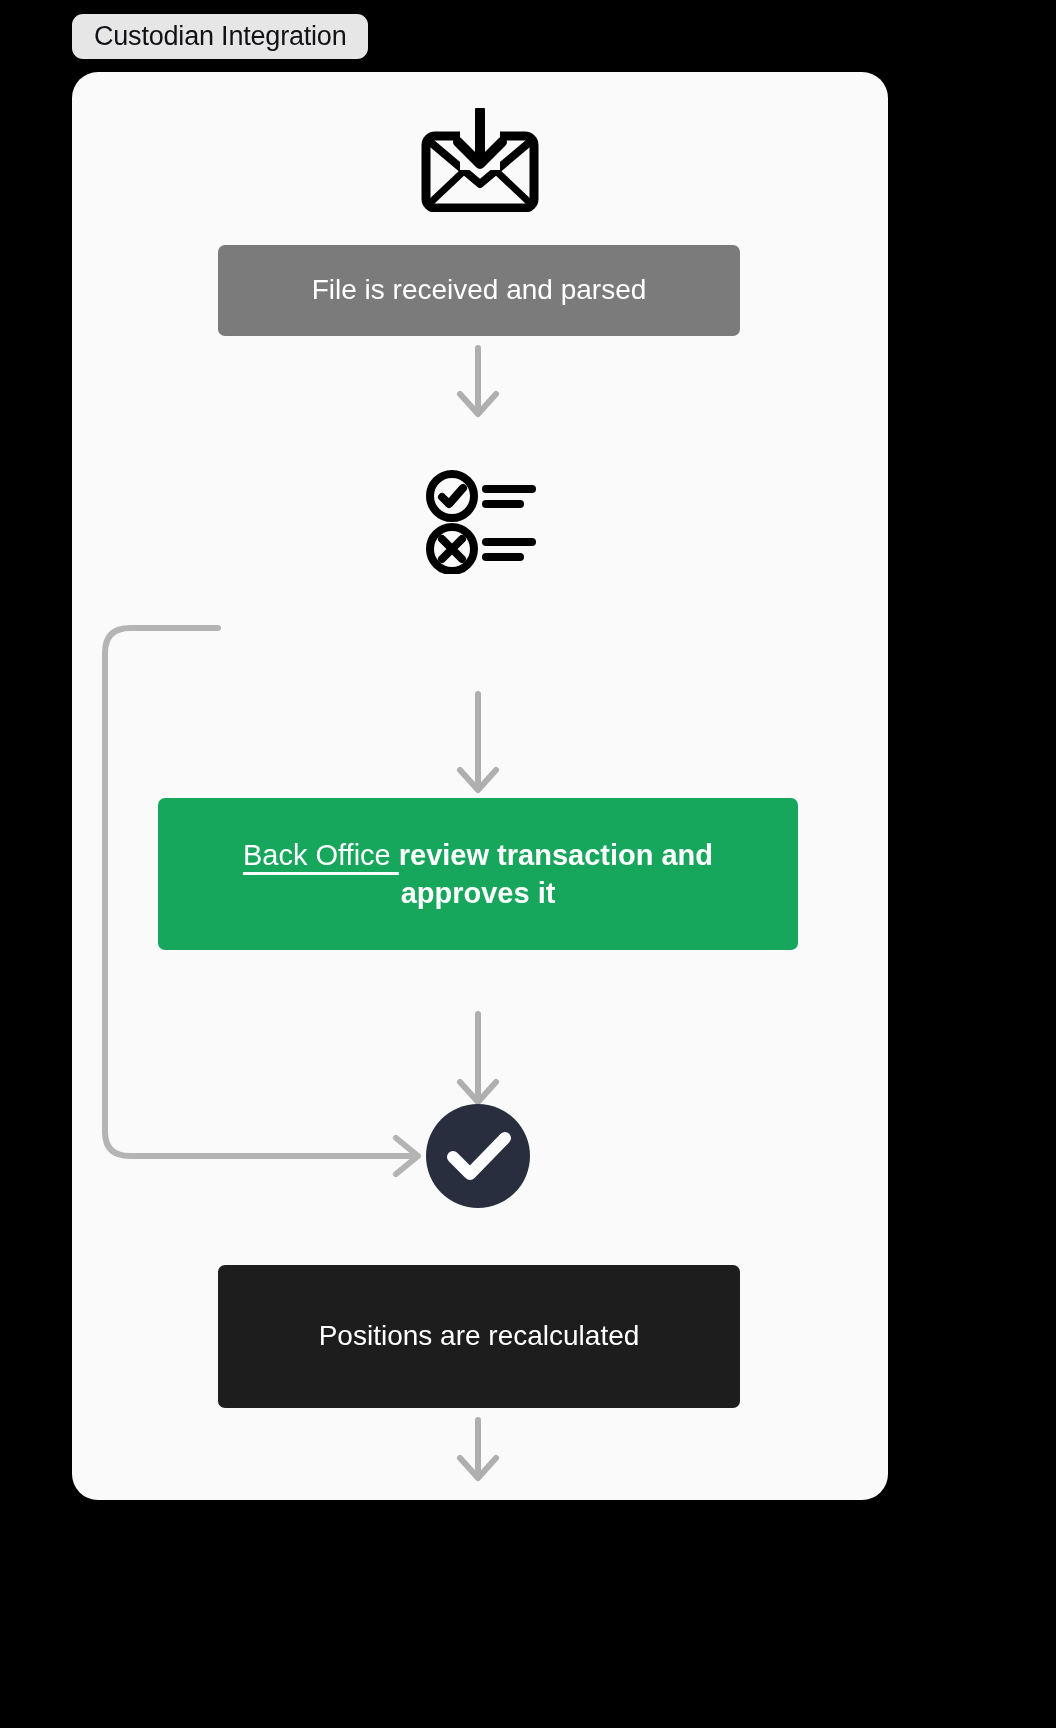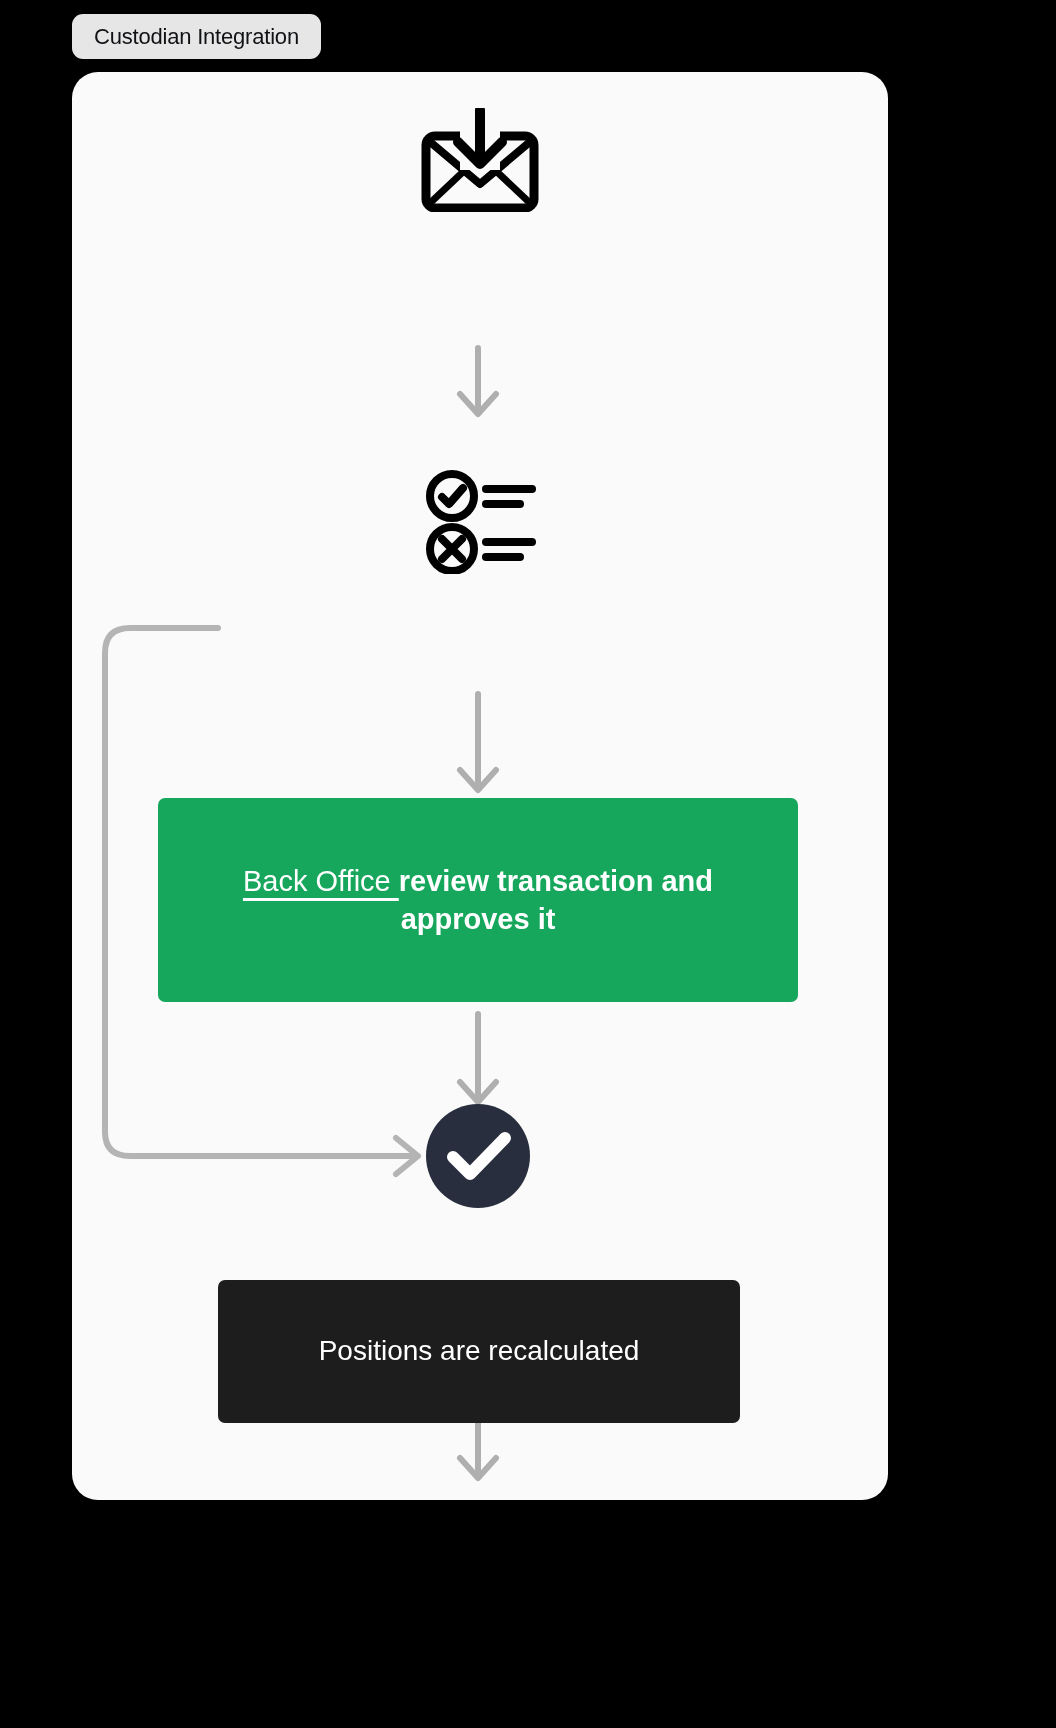--- a/index.html
+++ b/index.html
@@ -12,21 +12,21 @@
 
   
   .title-chip{
     position:absolute;left:72px;top:14px;
     height:45px;box-sizing:border-box;
     padding:0 22px;
     display:flex;align-items:center;
     background:#E6E6E6;
     border-radius:11px;
     color:#111216;
-    font-size:22px;
+    font-size:27px;
     letter-spacing:-0.2px;
     white-space:nowrap;
     z-index:5;
   }
 
   
   .card{
     position:absolute;left:72px;top:72px;
     width:816px;height:1428px;
     background:#FAFAFA;
@@ -39,25 +39,25 @@
     position:absolute;
     box-sizing:border-box;
     display:flex;align-items:center;justify-content:center;
     text-align:center;
     border-radius:7px;
     color:#fff;
     line-height:1.32;
   }
   .box-gray{background:#7B7B7B;font-size:28px;}
   .box-green{background:#16A75C;font-size:29px;font-weight:bold;}
-  .box-black{background:#1D1D1D;font-size:28px;margin-top:15px;}
+  .box-black{background:#1D1D1D;font-size:28px;}
 
   .box-file{left:146px;top:173px;width:522px;height:91px;}
   .box-match{left:146px;top:522px;width:522px;height:88px;}
-  .box-green-main{left:86px;top:726px;width:640px;height:204px;padding:8px 54px;}
+  .box-green-main{left:86px;top:726px;width:640px;height:152px;padding:8px 54px;}
   .box-positions{left:146px;top:1193px;width:522px;height:143px;}
 
   .green-underline{
     font-weight:normal;
     text-decoration:underline;
     text-underline-offset:7px;
     text-decoration-thickness:2.5px;
   }
 
   
@@ -140,20 +140,23 @@
       </svg>
     </span>
 
     <span class="icon-wrap icon-circle-check">
       <svg viewBox="0 0 104 104" width="104" height="104">
         <circle cx="52" cy="52" r="52" fill="#282E3E"></circle>
         <polyline points="27,53 44,70 79,34" fill="none" stroke="#FFFFFF" stroke-width="12" stroke-linecap="round" stroke-linejoin="round"></polyline>
       </svg>
     </span>
 
+    <div class="flow-box box-gray box-file">
+      <span>File is received and parsed</span>
+    </div>
 
 
     <div class="flow-box box-green box-green-main">
       <span><span class="green-underline">Back Office </span><span>review transaction and approves it</span></span>
     </div>
 
     <div class="flow-box box-black box-positions">
       <span>Positions are recalculated</span>
     </div>
 

